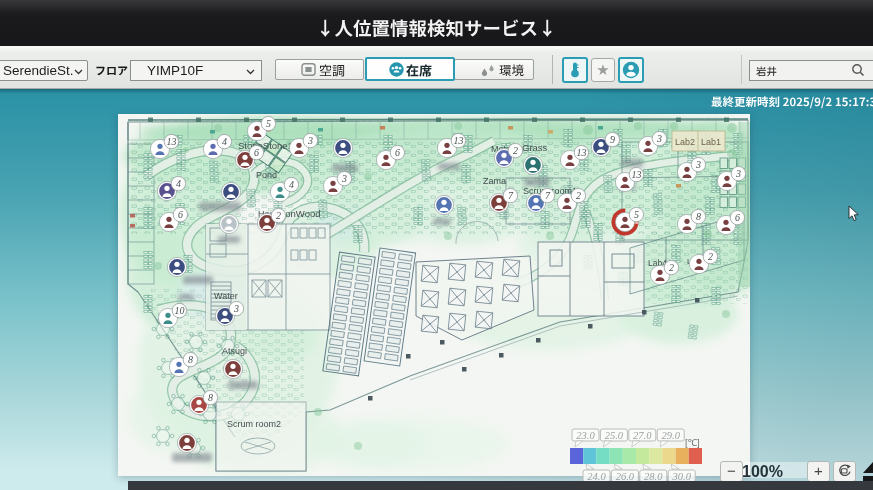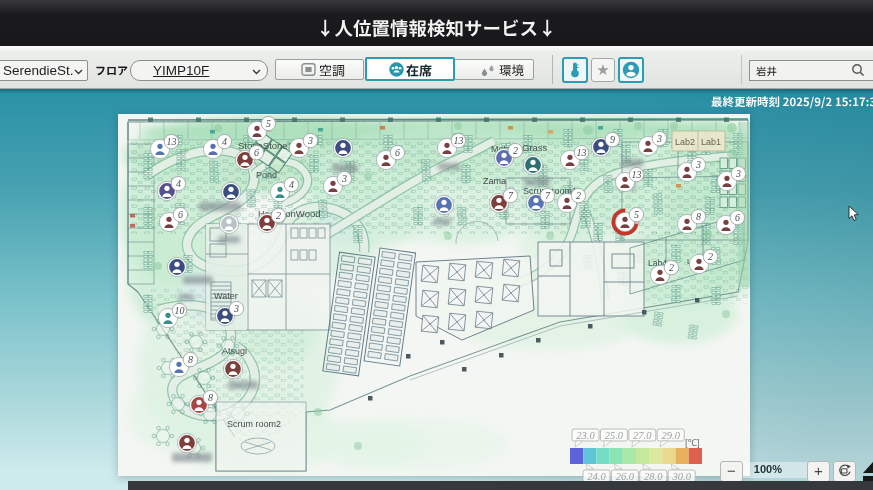--- a/index.html
+++ b/index.html
@@ -8,21 +8,21 @@
 <svg style="position:absolute;left:316.25px;top:18.5px;overflow:visible" width="242" height="23">
       <path transform="translate(0,16.28)" d="M10.2 -2.5Q10.6 -3.1 11.3 -3.7Q12.0 -4.4 12.7 -4.9L13.7 -3.2Q12.8 -2.6 12.0 -1.8Q11.2 -1.0 10.5 -0.1Q9.8 0.7 9.2 1.6Q8.7 0.7 8.0 -0.1Q7.3 -1.0 6.5 -1.8Q5.7 -2.6 4.8 -3.2L5.8 -4.9Q6.5 -4.4 7.2 -3.7Q7.9 -3.1 8.3 -2.5V-15.5H10.2Z M26.2 -15.3H28.7Q28.7 -14.5 28.6 -13.3Q28.5 -12.1 28.3 -10.6Q28.0 -9.1 27.5 -7.5Q27.0 -5.8 26.2 -4.2Q25.3 -2.6 24.0 -1.1Q22.7 0.3 20.8 1.5Q20.5 1.1 20.0 0.6Q19.5 0.1 18.9 -0.3Q20.8 -1.3 22.0 -2.6Q23.3 -4.0 24.1 -5.4Q24.9 -6.9 25.3 -8.4Q25.7 -9.9 25.9 -11.2Q26.1 -12.6 26.1 -13.6Q26.2 -14.7 26.2 -15.3ZM28.7 -14.8Q28.7 -14.4 28.7 -13.7Q28.8 -12.9 29.0 -11.9Q29.1 -10.8 29.5 -9.6Q29.8 -8.3 30.4 -7.0Q30.9 -5.7 31.8 -4.5Q32.7 -3.3 33.9 -2.2Q35.1 -1.2 36.7 -0.4Q36.2 -0.0 35.7 0.5Q35.3 1.0 35.0 1.5Q33.3 0.6 32.0 -0.5Q30.7 -1.7 29.8 -3.1Q29.0 -4.5 28.4 -5.9Q27.8 -7.3 27.4 -8.7Q27.0 -10.1 26.9 -11.2Q26.7 -12.4 26.6 -13.3Q26.5 -14.2 26.5 -14.6Z M47.7 -15.5H50.0V-11.1H47.7ZM43.4 -12.4H54.6V-10.3H43.4ZM44.7 -9.1 46.6 -9.4Q47.0 -8.3 47.2 -6.9Q47.5 -5.6 47.7 -4.4Q47.9 -3.2 48.0 -2.3L45.8 -1.8Q45.7 -2.7 45.6 -4.0Q45.4 -5.2 45.2 -6.5Q45.0 -7.9 44.7 -9.1ZM50.9 -9.5 53.3 -9.2Q53.1 -8.0 52.8 -6.8Q52.5 -5.7 52.2 -4.5Q51.9 -3.4 51.6 -2.4Q51.3 -1.4 51.0 -0.5L49.0 -1.0Q49.3 -1.8 49.6 -2.9Q49.9 -3.9 50.1 -5.1Q50.4 -6.2 50.6 -7.4Q50.8 -8.5 50.9 -9.5ZM43.0 -1.2H55.0V0.9H43.0ZM41.7 -15.7 43.8 -15.0Q43.2 -13.4 42.3 -11.9Q41.4 -10.3 40.4 -8.9Q39.5 -7.5 38.4 -6.5Q38.3 -6.8 38.1 -7.2Q37.9 -7.7 37.7 -8.1Q37.4 -8.5 37.2 -8.8Q38.1 -9.6 38.9 -10.7Q39.8 -11.8 40.5 -13.1Q41.2 -14.4 41.7 -15.7ZM39.9 -10.6 42.0 -12.7 42.0 -12.6V1.6H39.9Z M67.8 -13.5V-12.5H69.9V-13.5ZM63.7 -13.5V-12.5H65.8V-13.5ZM59.6 -13.5V-12.5H61.6V-13.5ZM57.4 -15.0H72.2V-11.0H57.4ZM56.6 -10.2H72.9V-8.6H56.6ZM58.5 -0.7H73.3V1.0H58.5ZM57.6 -7.6H59.8V1.7H57.6ZM63.1 -5.0V-4.3H69.4V-5.0ZM63.1 -3.2V-2.5H69.4V-3.2ZM63.1 -6.7V-6.1H69.4V-6.7ZM61.1 -7.9H71.5V-1.4H61.1ZM63.8 -11.3 66.0 -11.2Q65.9 -10.2 65.8 -9.1Q65.6 -8.0 65.4 -7.2H63.3Q63.5 -8.0 63.6 -9.2Q63.7 -10.3 63.8 -11.3Z M82.6 -5.1H89.0V-3.5H82.6ZM80.3 -14.4H91.3V-12.9H80.3ZM80.8 -12.1H90.8V-10.6H80.8ZM79.7 -9.9H91.9V-8.3H79.7ZM82.6 -2.7H89.0V-1.1H82.6ZM80.9 -7.5H88.9V-5.9H83.0V1.7H80.9ZM88.5 -7.5H90.6V-0.5Q90.6 0.3 90.5 0.7Q90.3 1.1 89.8 1.3Q89.3 1.6 88.6 1.6Q87.9 1.7 86.9 1.7Q86.9 1.2 86.7 0.7Q86.5 0.2 86.3 -0.2Q86.9 -0.2 87.5 -0.2Q88.0 -0.2 88.2 -0.2Q88.5 -0.2 88.5 -0.5ZM84.6 -15.7H86.8V-9.3H84.6ZM76.7 -15.7H78.7V1.6H76.7ZM75.1 -12.1 76.6 -11.9Q76.6 -11.1 76.5 -10.2Q76.4 -9.2 76.3 -8.3Q76.1 -7.4 75.9 -6.6L74.3 -7.2Q74.5 -7.8 74.7 -8.7Q74.8 -9.5 74.9 -10.4Q75.0 -11.3 75.1 -12.1ZM78.4 -12.6 79.7 -13.2Q80.0 -12.6 80.4 -11.8Q80.7 -11.1 80.8 -10.5L79.4 -9.9Q79.2 -10.4 78.9 -11.2Q78.6 -12.0 78.4 -12.6Z M103.0 -8.6H108.6V-6.8H103.0ZM101.9 -14.9H108.7V-13.0H103.9V1.6H101.9ZM107.6 -14.9H109.6V-11.4Q109.6 -10.7 109.4 -10.3Q109.2 -9.9 108.7 -9.6Q108.2 -9.4 107.4 -9.4Q106.6 -9.3 105.6 -9.3Q105.5 -9.8 105.4 -10.3Q105.2 -10.8 105.0 -11.2Q105.5 -11.2 105.9 -11.2Q106.4 -11.2 106.7 -11.2Q107.1 -11.2 107.2 -11.2Q107.4 -11.2 107.5 -11.3Q107.6 -11.3 107.6 -11.5ZM105.3 -7.3Q105.8 -5.7 106.5 -4.3Q107.3 -2.9 108.3 -1.8Q109.4 -0.7 110.7 -0.1Q110.3 0.2 109.9 0.7Q109.5 1.3 109.2 1.7Q107.9 0.9 106.8 -0.4Q105.7 -1.7 104.9 -3.4Q104.2 -5.0 103.6 -6.8ZM108.0 -8.6H108.4L108.7 -8.6L110.0 -8.2Q109.7 -6.1 109.0 -4.2Q108.4 -2.3 107.3 -0.8Q106.3 0.7 104.9 1.7Q104.7 1.3 104.2 0.9Q103.8 0.5 103.4 0.2Q104.7 -0.7 105.6 -2.0Q106.6 -3.3 107.2 -4.9Q107.7 -6.5 108.0 -8.1ZM93.7 -14.1H100.8V-12.2H93.7ZM93.6 -3.6H101.0V-1.8H93.6ZM93.1 -11.0H101.5V-9.1H93.1ZM93.4 -6.9H101.2V-5.1H93.4ZM96.4 -15.7H98.4V-10.3H96.4ZM96.4 -6.2H98.4V1.6H96.4ZM98.9 -9.4 100.7 -8.9Q100.4 -8.3 100.2 -7.7Q100.0 -7.1 99.7 -6.7L98.1 -7.1Q98.3 -7.4 98.4 -7.8Q98.6 -8.2 98.7 -8.6Q98.8 -9.0 98.9 -9.4ZM94.2 -8.9 95.9 -9.3Q96.2 -8.8 96.4 -8.2Q96.6 -7.6 96.6 -7.1L94.9 -6.6Q94.9 -7.1 94.7 -7.7Q94.5 -8.4 94.2 -8.9Z M111.8 -11.9H117.9V-9.8H111.8ZM114.1 -15.7H116.2V1.6H114.1ZM114.1 -10.5 115.4 -10.1Q115.2 -8.9 114.9 -7.8Q114.6 -6.6 114.2 -5.5Q113.8 -4.3 113.4 -3.3Q112.9 -2.3 112.4 -1.6Q112.3 -2.1 112.0 -2.6Q111.7 -3.2 111.4 -3.6Q111.9 -4.2 112.3 -5.0Q112.7 -5.8 113.0 -6.8Q113.4 -7.7 113.7 -8.6Q113.9 -9.6 114.1 -10.5ZM116.1 -9.1Q116.2 -8.9 116.5 -8.4Q116.8 -8.0 117.2 -7.5Q117.6 -6.9 117.8 -6.5Q118.1 -6.0 118.3 -5.9L117.1 -4.1Q117.0 -4.5 116.7 -5.1Q116.5 -5.6 116.2 -6.2Q115.9 -6.8 115.6 -7.3Q115.4 -7.8 115.2 -8.1ZM119.9 -11.5H126.7V-9.6H119.9ZM123.2 -13.8Q122.7 -13.0 122.0 -12.3Q121.2 -11.5 120.3 -10.8Q119.4 -10.2 118.4 -9.7Q118.2 -10.1 117.9 -10.6Q117.6 -11.2 117.3 -11.5Q118.4 -12.0 119.3 -12.6Q120.2 -13.3 120.9 -14.1Q121.7 -14.9 122.2 -15.7H124.2Q124.8 -14.8 125.6 -14.0Q126.5 -13.2 127.4 -12.6Q128.3 -12.0 129.3 -11.6Q129.0 -11.2 128.7 -10.7Q128.4 -10.1 128.2 -9.7Q127.3 -10.1 126.3 -10.8Q125.4 -11.5 124.6 -12.3Q123.8 -13.0 123.2 -13.8ZM120.4 -6.8V-5.0H126.2V-6.8ZM118.5 -8.4H128.2V-3.3H118.5ZM122.2 -10.3H124.2V-5.6Q124.2 -4.6 124.0 -3.5Q123.8 -2.5 123.2 -1.5Q122.6 -0.5 121.4 0.3Q120.3 1.2 118.5 1.8Q118.4 1.5 118.1 1.2Q117.9 0.9 117.7 0.6Q117.5 0.3 117.3 0.1Q119.0 -0.4 119.9 -1.1Q120.9 -1.7 121.4 -2.5Q121.9 -3.2 122.1 -4.0Q122.2 -4.8 122.2 -5.6ZM124.4 -4.4Q125.0 -3.0 125.7 -2.2Q126.4 -1.4 127.2 -0.9Q128.1 -0.4 129.2 -0.1Q128.8 0.2 128.4 0.7Q128.1 1.2 127.9 1.7Q126.7 1.3 125.7 0.6Q124.7 -0.1 123.9 -1.2Q123.1 -2.3 122.5 -4.0Z M140.4 -2.3H145.5V-0.2H140.4ZM139.4 -14.1H146.5V0.9H144.3V-12.0H141.6V1.1H139.4ZM133.6 -12.4H135.9V-8.8Q135.9 -7.6 135.7 -6.2Q135.5 -4.9 135.1 -3.4Q134.6 -2.0 133.8 -0.7Q132.9 0.6 131.5 1.6Q131.4 1.4 131.1 1.0Q130.8 0.7 130.5 0.4Q130.1 0.1 129.9 -0.1Q131.2 -1.0 131.9 -2.1Q132.7 -3.2 133.0 -4.4Q133.4 -5.5 133.5 -6.7Q133.6 -7.8 133.6 -8.8ZM132.1 -13.4H138.5V-11.3H132.1ZM130.2 -8.4H138.9V-6.3H130.2ZM135.3 -5.8Q135.6 -5.6 135.9 -5.2Q136.3 -4.7 136.8 -4.2Q137.3 -3.7 137.7 -3.2Q138.2 -2.7 138.6 -2.3Q138.9 -1.8 139.1 -1.6L137.6 0.2Q137.3 -0.2 137.0 -0.7Q136.6 -1.2 136.2 -1.7Q135.8 -2.3 135.4 -2.8Q135.0 -3.3 134.6 -3.7Q134.2 -4.2 134.0 -4.5ZM131.9 -15.7 134.0 -15.3Q133.8 -14.1 133.4 -12.9Q133.1 -11.7 132.6 -10.7Q132.1 -9.6 131.6 -8.8Q131.4 -9.0 131.1 -9.3Q130.8 -9.5 130.4 -9.8Q130.1 -10.0 129.8 -10.1Q130.6 -11.1 131.1 -12.6Q131.6 -14.1 131.9 -15.7Z M161.8 -8.2Q161.8 -6.5 161.6 -5.1Q161.3 -3.7 160.7 -2.5Q160.1 -1.4 159.0 -0.5Q157.9 0.4 156.3 1.2L154.3 -0.7Q155.6 -1.2 156.6 -1.7Q157.6 -2.3 158.2 -3.2Q158.8 -4.0 159.1 -5.2Q159.4 -6.4 159.4 -8.1V-13.0Q159.4 -13.6 159.4 -14.0Q159.4 -14.4 159.3 -14.7H162.0Q161.9 -14.4 161.9 -14.0Q161.8 -13.6 161.8 -13.0ZM155.2 -14.6Q155.1 -14.3 155.1 -13.9Q155.0 -13.4 155.0 -12.9V-6.3Q155.0 -5.9 155.1 -5.5Q155.1 -5.1 155.1 -4.8Q155.1 -4.5 155.1 -4.3H152.5Q152.6 -4.5 152.6 -4.8Q152.6 -5.1 152.6 -5.5Q152.6 -5.9 152.6 -6.3V-12.9Q152.6 -13.3 152.6 -13.7Q152.6 -14.1 152.5 -14.6ZM149.1 -11.2Q149.2 -11.2 149.5 -11.2Q149.8 -11.1 150.2 -11.1Q150.6 -11.1 151.1 -11.1H163.2Q163.9 -11.1 164.4 -11.1Q164.9 -11.1 165.2 -11.2V-8.7Q164.9 -8.8 164.4 -8.8Q163.9 -8.8 163.2 -8.8H151.1Q150.6 -8.8 150.2 -8.8Q149.9 -8.8 149.6 -8.7Q149.3 -8.7 149.1 -8.7Z M168.2 -8.6Q168.5 -8.5 169.1 -8.5Q169.6 -8.5 170.1 -8.5Q170.7 -8.4 171.2 -8.4Q171.6 -8.4 172.3 -8.4Q173.0 -8.4 173.8 -8.4Q174.6 -8.4 175.5 -8.4Q176.3 -8.4 177.2 -8.4Q178.0 -8.4 178.8 -8.4Q179.6 -8.4 180.2 -8.4Q180.8 -8.4 181.1 -8.4Q181.8 -8.4 182.3 -8.5Q182.9 -8.5 183.3 -8.6V-5.7Q183.0 -5.7 182.3 -5.7Q181.7 -5.8 181.1 -5.8Q180.8 -5.8 180.2 -5.8Q179.6 -5.8 178.8 -5.8Q178.0 -5.8 177.2 -5.8Q176.3 -5.8 175.5 -5.8Q174.6 -5.8 173.8 -5.8Q173.0 -5.8 172.3 -5.8Q171.6 -5.8 171.2 -5.8Q170.4 -5.8 169.6 -5.7Q168.7 -5.7 168.2 -5.7Z M198.7 -15.0Q198.9 -14.7 199.2 -14.2Q199.4 -13.7 199.7 -13.3Q200.0 -12.8 200.1 -12.5L198.6 -11.8Q198.4 -12.4 198.0 -13.1Q197.6 -13.9 197.2 -14.4ZM200.8 -15.8Q201.1 -15.5 201.4 -15.0Q201.7 -14.5 201.9 -14.1Q202.2 -13.6 202.3 -13.3L200.9 -12.7Q200.6 -13.3 200.2 -14.0Q199.8 -14.7 199.4 -15.2ZM190.7 -14.2Q190.6 -13.8 190.6 -13.2Q190.5 -12.7 190.5 -12.3Q190.5 -12.0 190.5 -11.3Q190.5 -10.6 190.5 -9.7Q190.5 -8.7 190.5 -7.7Q190.5 -6.7 190.5 -5.7Q190.5 -4.8 190.5 -4.0Q190.5 -3.3 190.5 -2.9Q190.5 -2.3 190.8 -2.1Q191.1 -1.9 191.7 -1.8Q192.2 -1.7 192.7 -1.7Q193.3 -1.6 193.9 -1.6Q194.6 -1.6 195.5 -1.7Q196.4 -1.7 197.3 -1.8Q198.2 -1.9 199.0 -2.0Q199.7 -2.1 200.3 -2.3V0.4Q199.5 0.5 198.3 0.6Q197.1 0.7 196.0 0.7Q194.8 0.8 193.7 0.8Q192.8 0.8 192.0 0.7Q191.2 0.7 190.6 0.6Q189.4 0.4 188.7 -0.3Q188.1 -1.0 188.1 -2.2Q188.1 -2.7 188.1 -3.6Q188.1 -4.4 188.1 -5.5Q188.1 -6.5 188.1 -7.6Q188.1 -8.7 188.1 -9.6Q188.1 -10.6 188.1 -11.3Q188.1 -12.0 188.1 -12.3Q188.1 -12.5 188.1 -12.8Q188.0 -13.2 188.0 -13.5Q188.0 -13.9 187.9 -14.2ZM189.5 -8.5Q190.3 -8.7 191.3 -9.0Q192.3 -9.2 193.4 -9.5Q194.4 -9.9 195.3 -10.2Q196.2 -10.5 196.9 -10.8Q197.4 -11.0 197.9 -11.3Q198.4 -11.5 199.0 -11.8L199.9 -9.5Q199.4 -9.3 198.8 -9.0Q198.2 -8.8 197.8 -8.6Q197.0 -8.3 195.9 -7.9Q194.9 -7.6 193.8 -7.2Q192.6 -6.9 191.5 -6.6Q190.4 -6.3 189.5 -6.1Z M218.9 -12.5Q218.8 -12.4 218.6 -12.0Q218.4 -11.7 218.3 -11.4Q217.9 -10.5 217.3 -9.4Q216.8 -8.4 216.1 -7.3Q215.3 -6.2 214.5 -5.3Q213.5 -4.1 212.3 -2.9Q211.0 -1.8 209.6 -0.9Q208.3 0.1 206.8 0.8L204.9 -1.2Q206.4 -1.8 207.8 -2.7Q209.2 -3.5 210.4 -4.6Q211.6 -5.6 212.5 -6.5Q213.1 -7.2 213.7 -8.0Q214.2 -8.8 214.6 -9.6Q215.0 -10.4 215.3 -11.1Q215.1 -11.1 214.6 -11.1Q214.1 -11.1 213.5 -11.1Q212.8 -11.1 212.1 -11.1Q211.4 -11.1 210.8 -11.1Q210.1 -11.1 209.7 -11.1Q209.2 -11.1 209.0 -11.1Q208.6 -11.1 208.2 -11.0Q207.7 -11.0 207.4 -11.0Q207.0 -10.9 206.8 -10.9V-13.6Q207.0 -13.5 207.5 -13.5Q207.9 -13.5 208.3 -13.5Q208.7 -13.4 209.0 -13.4Q209.2 -13.4 209.7 -13.4Q210.2 -13.4 210.9 -13.4Q211.6 -13.4 212.3 -13.4Q213.0 -13.4 213.7 -13.4Q214.3 -13.4 214.8 -13.4Q215.3 -13.4 215.5 -13.4Q216.1 -13.4 216.6 -13.5Q217.1 -13.6 217.4 -13.7ZM214.8 -6.8Q215.5 -6.2 216.3 -5.5Q217.1 -4.7 217.9 -3.9Q218.7 -3.1 219.4 -2.3Q220.1 -1.6 220.5 -1.0L218.4 0.8Q217.7 -0.1 216.9 -1.2Q216.0 -2.2 215.0 -3.2Q214.0 -4.2 213.0 -5.1Z M232.2 -2.5Q232.6 -3.1 233.3 -3.7Q234.0 -4.4 234.7 -4.9L235.7 -3.2Q234.8 -2.6 234.0 -1.8Q233.2 -1.0 232.5 -0.1Q231.8 0.7 231.2 1.6Q230.7 0.7 230.0 -0.1Q229.3 -1.0 228.5 -1.8Q227.7 -2.6 226.8 -3.2L227.8 -4.9Q228.5 -4.4 229.2 -3.7Q229.9 -3.1 230.3 -2.5V-15.5H232.2Z" fill="#f2f2f2" fill-opacity="1"></path>
     </svg>
 <div class="abs" style="left:0;top:46px;width:873px;height:42px;background:linear-gradient(#fbfcfa 0px,#eceeec 6px,#e2e4e1 42px);border-bottom:1px solid #a8aca8;"></div>
 <div class="abs" style="left:-4px;top:60px;width:84px;height:19px;background:#f4f5f3;border:1px solid #8a8f8a;border-radius:2px;font-size:13.5px;color:#1d1d1d;line-height:19px;padding-left:6px;">SerendieSt. <svg width="9" height="6" style="position:absolute;right:4px;top:8px">
         <path d="M1,1 L4.5,4.5 L8,1" stroke="#333" fill="none" stroke-width="1.3"></path>
       </svg></div>
 <svg style="position:absolute;left:95px;top:64.8px;overflow:visible" width="35" height="13">
       <path transform="translate(0,9.68)" d="M9.8 -7.3Q9.7 -7.2 9.6 -7.0Q9.6 -6.7 9.5 -6.6Q9.4 -6.2 9.3 -5.7Q9.2 -5.2 9.0 -4.6Q8.8 -4.1 8.5 -3.5Q8.2 -3.0 7.9 -2.6Q7.4 -1.9 6.7 -1.3Q6.1 -0.7 5.3 -0.3Q4.4 0.2 3.5 0.5L2.3 -0.8Q3.4 -1.1 4.2 -1.5Q5.0 -1.9 5.5 -2.4Q6.1 -2.9 6.6 -3.4Q6.9 -3.9 7.2 -4.4Q7.5 -5.0 7.6 -5.5Q7.8 -6.0 7.9 -6.5Q7.7 -6.5 7.3 -6.5Q6.9 -6.5 6.4 -6.5Q5.9 -6.5 5.4 -6.5Q4.8 -6.5 4.3 -6.5Q3.8 -6.5 3.4 -6.5Q2.9 -6.5 2.7 -6.5Q2.4 -6.5 2.0 -6.5Q1.7 -6.5 1.4 -6.5V-8.0Q1.6 -8.0 1.8 -8.0Q2.1 -8.0 2.3 -7.9Q2.6 -7.9 2.7 -7.9Q2.9 -7.9 3.2 -7.9Q3.6 -7.9 4.0 -7.9Q4.4 -7.9 4.9 -7.9Q5.4 -7.9 5.8 -7.9Q6.3 -7.9 6.7 -7.9Q7.1 -7.9 7.4 -7.9Q7.7 -7.9 7.8 -7.9Q8.0 -7.9 8.2 -7.9Q8.5 -8.0 8.7 -8.0Z M12.4 -7.8Q12.7 -7.8 13.0 -7.8Q13.3 -7.8 13.6 -7.8Q13.7 -7.8 14.1 -7.8Q14.5 -7.8 15.0 -7.8Q15.5 -7.8 16.0 -7.8Q16.6 -7.8 17.1 -7.8Q17.7 -7.8 18.2 -7.8Q18.7 -7.8 19.1 -7.8Q19.4 -7.8 19.6 -7.8Q19.8 -7.8 20.1 -7.8Q20.4 -7.8 20.7 -7.8Q20.7 -7.5 20.7 -7.3Q20.7 -7.0 20.7 -6.7Q20.7 -6.6 20.7 -6.3Q20.7 -5.9 20.7 -5.5Q20.7 -5.0 20.7 -4.5Q20.7 -4.0 20.7 -3.5Q20.7 -3.0 20.7 -2.6Q20.7 -2.1 20.7 -1.8Q20.7 -1.5 20.7 -1.3Q20.7 -1.2 20.7 -0.9Q20.7 -0.7 20.7 -0.4Q20.7 -0.2 20.7 -0.0Q20.7 0.2 20.7 0.2H19.2Q19.2 0.2 19.2 -0.1Q19.2 -0.3 19.2 -0.7Q19.2 -1.0 19.2 -1.3Q19.2 -1.4 19.2 -1.8Q19.2 -2.1 19.2 -2.6Q19.2 -3.1 19.2 -3.6Q19.2 -4.1 19.2 -4.6Q19.2 -5.1 19.2 -5.5Q19.2 -5.9 19.2 -6.1Q19.2 -6.4 19.2 -6.4H13.9Q13.9 -6.4 13.9 -6.1Q13.9 -5.9 13.9 -5.5Q13.9 -5.1 13.9 -4.6Q13.9 -4.1 13.9 -3.6Q13.9 -3.1 13.9 -2.6Q13.9 -2.1 13.9 -1.8Q13.9 -1.5 13.9 -1.3Q13.9 -1.1 13.9 -0.9Q13.9 -0.6 13.9 -0.4Q13.9 -0.2 13.9 0.0Q13.9 0.2 13.9 0.2H12.4Q12.4 0.2 12.4 0.0Q12.4 -0.2 12.4 -0.4Q12.4 -0.6 12.4 -0.9Q12.4 -1.2 12.4 -1.4Q12.4 -1.5 12.4 -1.8Q12.4 -2.1 12.4 -2.6Q12.4 -3.0 12.4 -3.5Q12.4 -4.1 12.4 -4.6Q12.4 -5.1 12.4 -5.5Q12.4 -5.9 12.4 -6.3Q12.4 -6.6 12.4 -6.7Q12.4 -7.0 12.4 -7.3Q12.4 -7.6 12.4 -7.8ZM19.7 -1.8V-0.4H13.1V-1.8Z M32.5 -7.4Q32.4 -7.3 32.3 -7.2Q32.2 -7.0 32.1 -6.9Q31.8 -6.4 31.4 -5.9Q31.0 -5.3 30.5 -4.8Q30.0 -4.2 29.4 -3.9L28.3 -4.8Q28.6 -5.0 28.9 -5.2Q29.3 -5.5 29.5 -5.8Q29.8 -6.1 30.0 -6.3Q30.2 -6.6 30.3 -6.8Q30.2 -6.8 29.8 -6.8Q29.5 -6.8 29.0 -6.8Q28.5 -6.8 28.0 -6.8Q27.5 -6.8 26.9 -6.8Q26.4 -6.8 25.9 -6.8Q25.4 -6.8 25.1 -6.8Q24.7 -6.8 24.6 -6.8Q24.2 -6.8 23.9 -6.8Q23.6 -6.8 23.2 -6.7V-8.3Q23.6 -8.2 23.9 -8.2Q24.2 -8.2 24.6 -8.2Q24.7 -8.2 25.1 -8.2Q25.5 -8.2 26.0 -8.2Q26.5 -8.2 27.0 -8.2Q27.6 -8.2 28.2 -8.2Q28.7 -8.2 29.2 -8.2Q29.7 -8.2 30.0 -8.2Q30.4 -8.2 30.5 -8.2Q30.7 -8.2 30.9 -8.2Q31.1 -8.2 31.3 -8.2Q31.5 -8.2 31.6 -8.3ZM28.0 -6.0Q28.0 -5.1 28.0 -4.4Q28.0 -3.6 27.8 -2.9Q27.7 -2.2 27.3 -1.6Q27.0 -1.0 26.4 -0.4Q25.9 0.1 25.0 0.6L23.7 -0.4Q23.9 -0.5 24.2 -0.7Q24.5 -0.8 24.8 -1.0Q25.4 -1.4 25.7 -1.8Q26.0 -2.2 26.2 -2.7Q26.4 -3.2 26.4 -3.7Q26.5 -4.3 26.5 -5.0Q26.5 -5.2 26.5 -5.5Q26.5 -5.7 26.4 -6.0Z" fill="#161616" fill-opacity="1"></path>
     </svg>
-<div class="abs" style="left:130px;top:60px;width:114px;height:19px;background:#f4f5f3;border:1px solid #8a8f8a;border-radius:10px;font-size:13.5px;color:#1d1d1d;line-height:19px;padding-left:22px;text-decoration:underline;">YIMP10F<svg width="9" height="6" style="position:absolute;right:6px;top:8px">
+<div class="abs" style="left:130px;top:60px;width:114px;height:19px;background:#f4f5f3;border:1px solid #8a8f8a;border-radius:0;font-size:13.5px;color:#1d1d1d;line-height:19px;padding-left:16px;">YIMP10F<svg width="9" height="6" style="position:absolute;right:6px;top:8px">
         <path d="M1,1 L4.5,4.5 L8,1" stroke="#333" fill="none" stroke-width="1.3"></path>
       </svg></div>
 <div style="position:absolute;background:linear-gradient(#fbfbfa,#ececea);border:1px solid #9aa09e;border-radius:2px;left:275px;top:59px;width:87px;height:19px;"></div>
 <svg class="abs" style="left:301px;top:63px;" width="15" height="13" viewBox="0 0 15 13">
       <rect x="1" y="0.8" width="13" height="11.4" rx="2.4" fill="none" stroke="#8a8f8f" stroke-width="1.4"></rect>
       <rect x="4.4" y="4" width="6.2" height="5" fill="#8a8f8f"></rect>
     </svg>
 <svg style="position:absolute;left:319px;top:63.8px;overflow:visible" width="28" height="16">
       <path transform="translate(0,11.44)" d="M6.0 -10.9H7.0V-9.0H6.0ZM6.0 -3.4H7.0V0.2H6.0ZM4.5 -8.8H5.5Q5.4 -7.9 5.2 -7.2Q5.0 -6.5 4.5 -5.9Q4.1 -5.4 3.3 -5.0Q2.6 -4.6 1.4 -4.3Q1.4 -4.4 1.3 -4.6Q1.2 -4.7 1.1 -4.9Q1.0 -5.0 0.9 -5.1Q1.9 -5.4 2.6 -5.7Q3.3 -6.0 3.7 -6.4Q4.1 -6.9 4.3 -7.5Q4.4 -8.1 4.5 -8.8ZM7.4 -8.8H8.4V-6.1Q8.4 -5.9 8.5 -5.8Q8.6 -5.7 8.9 -5.7Q9.0 -5.7 9.3 -5.7Q9.5 -5.7 9.8 -5.7Q10.0 -5.7 10.3 -5.7Q10.5 -5.7 10.6 -5.7Q10.8 -5.7 10.9 -5.8Q11.0 -5.9 11.1 -6.1Q11.1 -6.3 11.1 -6.8Q11.2 -6.7 11.4 -6.6Q11.5 -6.6 11.7 -6.5Q11.8 -6.5 12.0 -6.4Q11.9 -5.8 11.8 -5.5Q11.7 -5.1 11.4 -5.0Q11.2 -4.9 10.7 -4.9Q10.6 -4.9 10.4 -4.9Q10.1 -4.9 9.8 -4.9Q9.5 -4.9 9.2 -4.9Q8.9 -4.9 8.8 -4.9Q8.3 -4.9 8.0 -5.0Q7.7 -5.1 7.5 -5.3Q7.4 -5.6 7.4 -6.1ZM1.0 -9.6H12.0V-7.2H11.0V-8.7H2.0V-6.9H1.0ZM2.1 -3.8H11.1V-2.9H2.1ZM0.8 -0.2H12.2V0.6H0.8Z M19.9 -8.2H23.5V-7.4H19.9ZM19.8 -6.1H23.6V-5.4H19.8ZM21.3 -9.3H22.1V-5.7H21.3ZM18.9 -10.4H24.5V-9.5H18.9ZM20.4 -4.4H23.4V-1.0H20.4V-1.8H22.6V-3.6H20.4ZM20.0 -4.4H20.7V-0.5H20.0ZM24.2 -10.4H25.1V-0.2Q25.1 0.2 25.0 0.5Q24.9 0.7 24.6 0.9Q24.3 1.0 23.8 1.0Q23.4 1.0 22.6 1.0Q22.6 0.9 22.5 0.7Q22.5 0.6 22.4 0.4Q22.4 0.2 22.3 0.1Q22.8 0.1 23.3 0.1Q23.8 0.1 23.9 0.1Q24.1 0.1 24.1 0.0Q24.2 -0.0 24.2 -0.2ZM18.4 -10.4H19.3V-5.7Q19.3 -4.9 19.2 -4.1Q19.2 -3.2 19.0 -2.3Q18.9 -1.3 18.7 -0.5Q18.4 0.4 18.0 1.1Q18.0 1.0 17.8 0.9Q17.7 0.8 17.5 0.7Q17.4 0.6 17.3 0.6Q17.8 -0.3 18.0 -1.4Q18.2 -2.5 18.3 -3.6Q18.4 -4.8 18.4 -5.7ZM14.0 -7.0H17.4V-6.2H14.0ZM14.1 -10.5H17.3V-9.7H14.1ZM14.0 -5.2H17.4V-4.5H14.0ZM13.5 -8.8H17.7V-7.9H13.5ZM14.5 -3.5H17.4V0.3H14.5V-0.5H16.5V-2.7H14.5ZM14.0 -3.5H14.8V0.9H14.0Z" fill="#222" fill-opacity="1"></path>
     </svg>
@@ -1782,21 +1782,21 @@
       <path d="M 77.8,43 L 84.8,43 L 76.8,38 Z" fill="#fcfdfc" stroke="#b8bcb8" stroke-width="0.7"></path>
       <g>
         <rect x="102.2" y="44" width="27" height="12" rx="2" fill="#fcfdfc" fill-opacity="0.85" stroke="#b8bcb8"></rect>
         <text x="115.7" y="53.5" font-family="Liberation Serif" font-style="italic" font-size="10.5" fill="#9aa0a0" text-anchor="middle">30.0</text>
       </g>
       <path d="M 106.2,43 L 113.2,43 L 105.2,38 Z" fill="#fcfdfc" stroke="#b8bcb8" stroke-width="0.7"></path>
       <text x="119" y="20" font-family="Liberation Sans" font-size="9.5" fill="#6a7274">[℃]</text>
     </svg>
 <div class="abs" style="left:743px;top:462px;width:64px;height:16px;background:rgba(255,255,255,0.42);"></div>
 <div style="position:absolute;background:#f3f4f2;border:1px solid #b4b8b4;border-radius:3px;text-align:center;color:#444;left:720px;top:461px;width:21px;height:19px;font-size:15px;line-height:17px;">−</div>
-<div class="abs" style="left:742px;top:463px;width:40px;text-align:right;font-size:11px;font-weight:bold;color:#24343a;">100%</div>
+<div class="abs" style="left:742px;top:463px;width:40px;text-align:right;font-size:16px;font-weight:bold;color:#24343a;">100%</div>
 <div style="position:absolute;background:#f3f4f2;border:1px solid #b4b8b4;border-radius:3px;text-align:center;color:#444;left:807px;top:461px;width:21px;height:19px;font-size:15px;line-height:17px;">+</div>
 <div style="position:absolute;background:#f3f4f2;border:1px solid #b4b8b4;border-radius:3px;text-align:center;color:#444;left:833px;top:461px;width:21px;height:19px;"><svg width="17" height="16" viewBox="0 0 17 16" style="margin-top:1px">
         <path d="M 13.2,4.2 A 5.2,5.2 0 1 0 14,8.6" fill="none" stroke="#4a4a4a" stroke-width="1.3"></path>
         <path d="M 10.8,1.6 L 14.8,3.2 L 11.6,5.8 Z" fill="#4a4a4a"></path>
         <rect x="5.4" y="5.8" width="5.6" height="4.2" rx="1" fill="none" stroke="#4a4a4a" stroke-width="1.1"></rect>
       </svg></div>
 <svg class="abs" style="left:863px;top:460px;" width="10" height="28" viewBox="0 0 10 28">
       <path d="M 10,2 L 10,13 L 0,13 Z" fill="#16181a"></path>
       <rect x="0" y="16" width="10" height="6" fill="#16181a"></rect>
     </svg>

